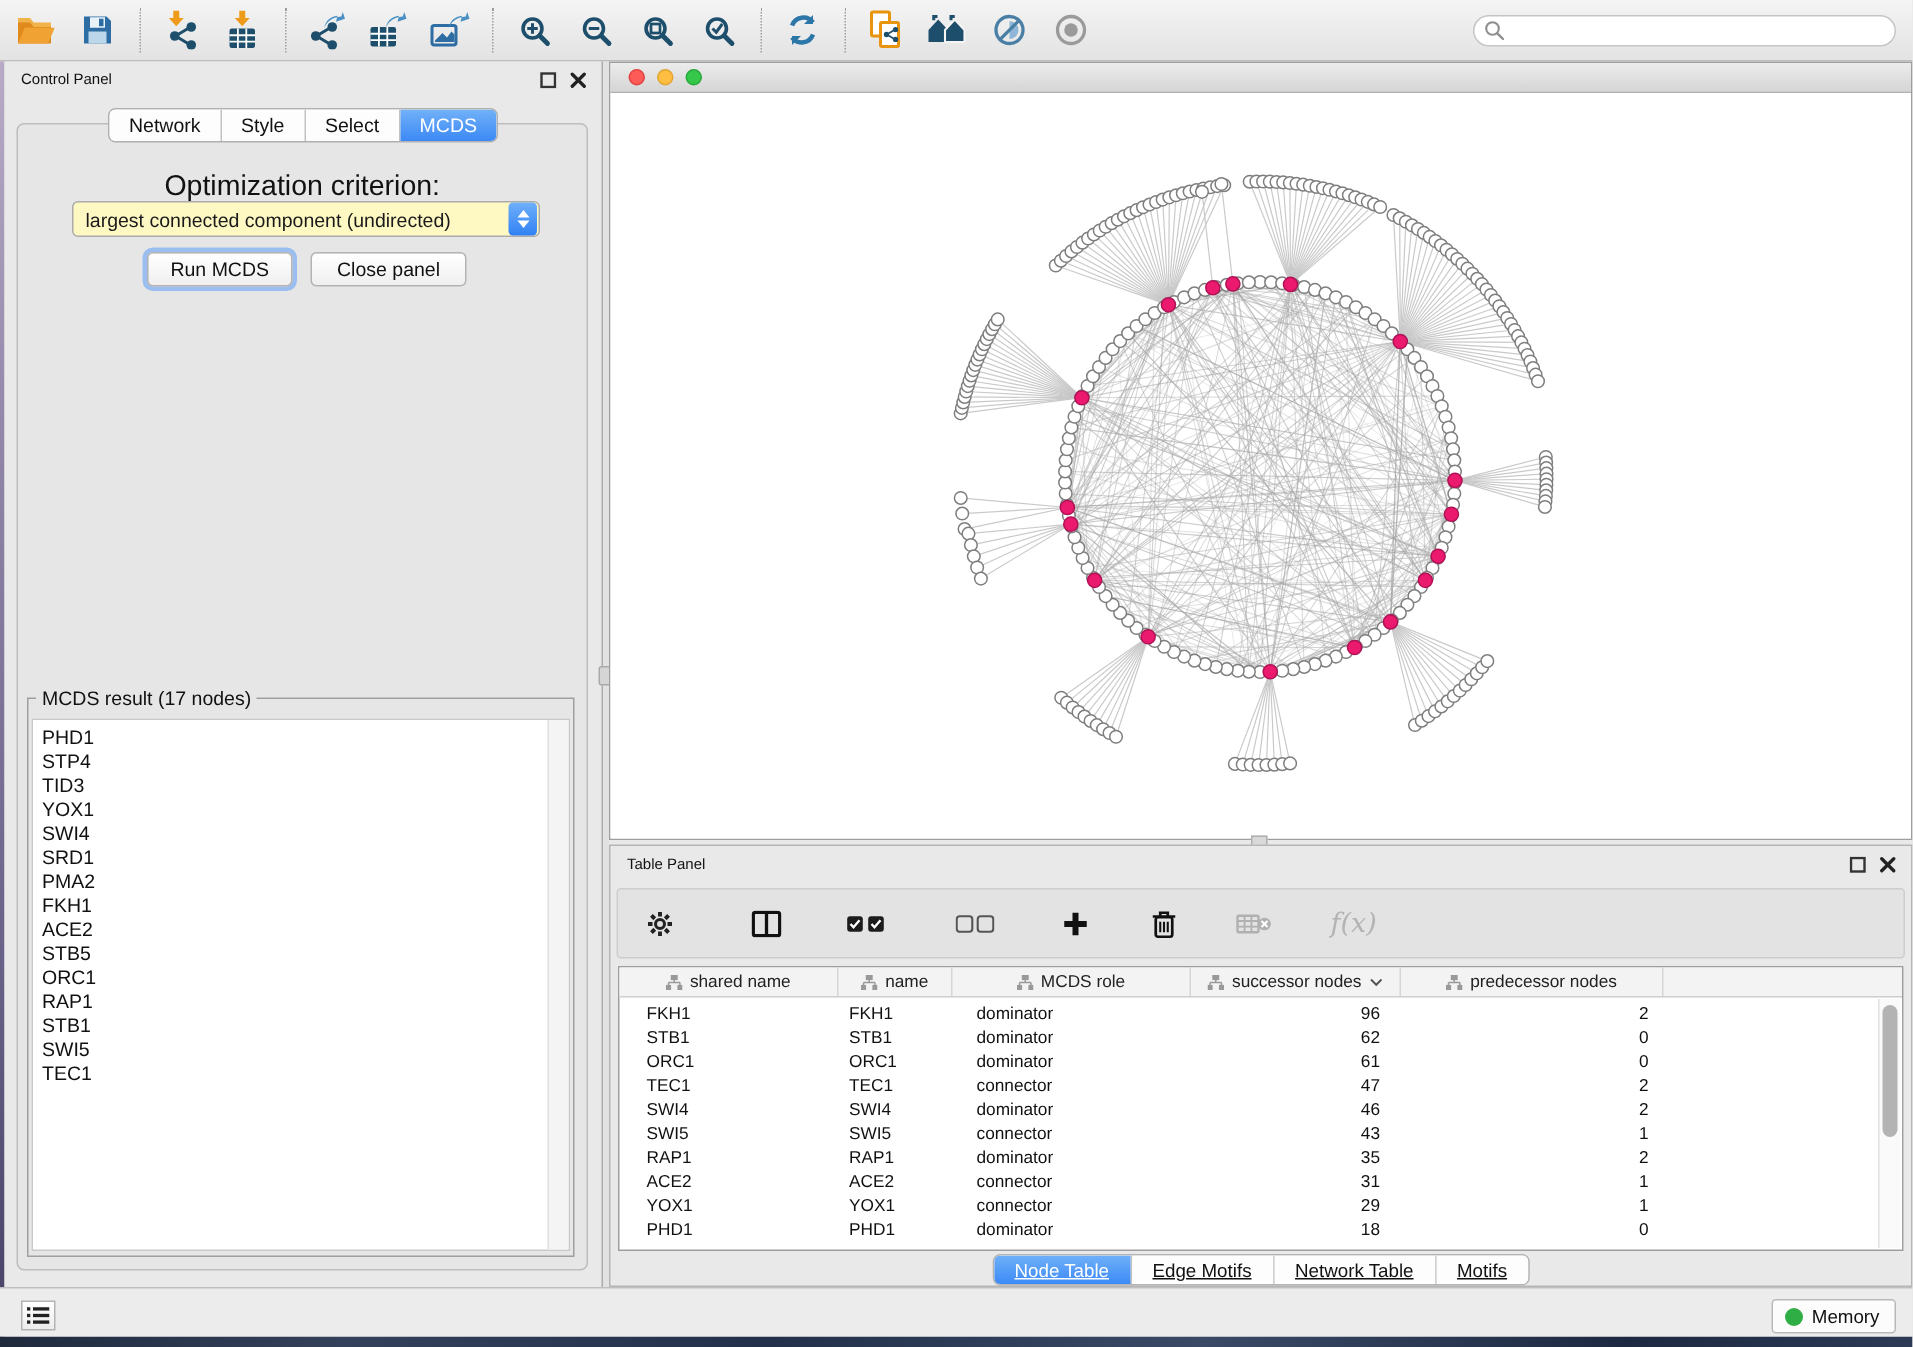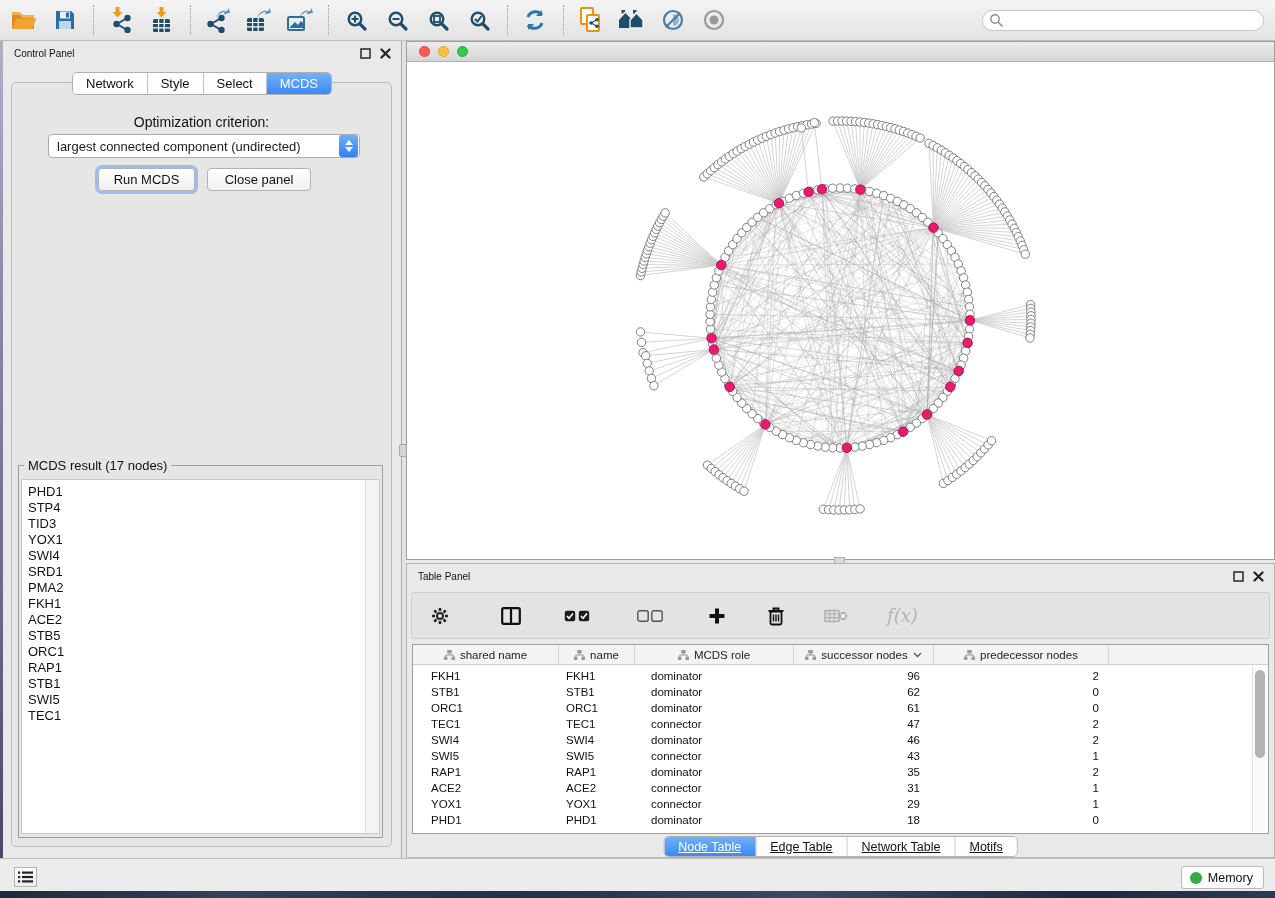--- a/index.html
+++ b/index.html
@@ -28,22 +28,22 @@
   .panel-head { position:relative; height:26px; }
   .panel-title { position:absolute; left:11px; top:7px; font-size:10px; color:#111; }
   .panel-btns { position:absolute; right:10px; top:7px; display:flex; gap:9px; align-items:center; }
   #cp-tabs { position:absolute; left:50%; transform:translateX(-50%); top:31px; display:flex; z-index:3;
     border:1px solid #b0b0b0; border-radius:5px; overflow:hidden; background:#fff; box-shadow:0 0 0 1px rgba(255,255,255,.4) inset; }
   .seg { font-size:13px; padding:3px 13px; border-right:1px solid #c2c2c2; color:#111; background:#fdfdfd; cursor:default; }
   .seg:last-child { border-right:none; }
   .seg.active { background:linear-gradient(#71b1f8,#3c89f6); color:#fff; }
   #cp-pane { position:absolute; left:8px; right:9px; top:41px; height:765px;
     background:#e6e6e6; border:1px solid #bdbdbd; border-radius:5px; }
-  #opt-label { position:absolute; top:31px; width:100%; text-align:center; font-size:14px; color:#111; }
-  #criterion { position:absolute; left:36px; top:51px; width:312px; height:24px; background:#ffffff;
+  #opt-label { position:absolute; top:31px; width:100%; text-align:center; font-size:19px; color:#111; }
+  #criterion { position:absolute; left:36px; top:51px; width:312px; height:24px; background:#fef9c3;
     border:1px solid #ababab; border-radius:4px; display:flex; align-items:center; }
   #criterion .val { flex:1; font-size:13px; padding-left:8px; white-space:nowrap; }
   #criterion .stepper { width:19px; height:22px; border-radius:3px; margin-right:1px;
     background:linear-gradient(#6fb0fb,#3181f5); display:flex; flex-direction:column; align-items:center; justify-content:center; gap:2px; }
   .tri-up { width:0; height:0; border-left:4px solid transparent; border-right:4px solid transparent; border-bottom:5px solid #fff; }
   .tri-dn { width:0; height:0; border-left:4px solid transparent; border-right:4px solid transparent; border-top:5px solid #fff; }
   .btn { background:linear-gradient(#ffffff,#efefef); border:1px solid #b3b3b3; border-radius:4px;
     font-size:13px; padding:3px 0; text-align:center; font-family:inherit; color:#111; }
   #run-btn { position:absolute; left:86px; top:85px; width:97px; height:23px;
     box-shadow:0 0 0 3px rgba(92,156,250,.55); }
@@ -1302,21 +1302,21 @@
           <div class="td r" style="width: 140px; padding-right: 14px;">18</div>
           <div class="td r" style="width: 175px; padding-right: 10px;">0</div>
         </div>
       </div>
     <div id="tbl-scroll">
         <div id="tbl-thumb"></div>
       </div>
   </div>
   <div id="tbl-tabs">
       <span class="seg2 active">Node Table</span>
-      <span class="seg2">Edge Table</span>
+      <span class="seg2">Edge Motifs</span>
       <span class="seg2">Network Table</span>
       <span class="seg2">Motifs</span>
     </div>
 </div>
 
 <div id="status-bar">
   <span id="list-btn">
     <svg width="15" height="12" viewBox="0 0 15 12">
       <g fill="#222">
           <rect x="0" y="0.5" width="2.2" height="2.2"></rect>

